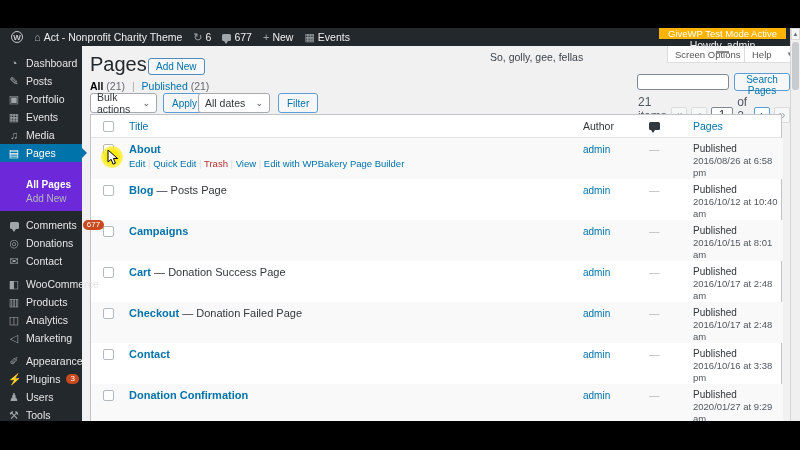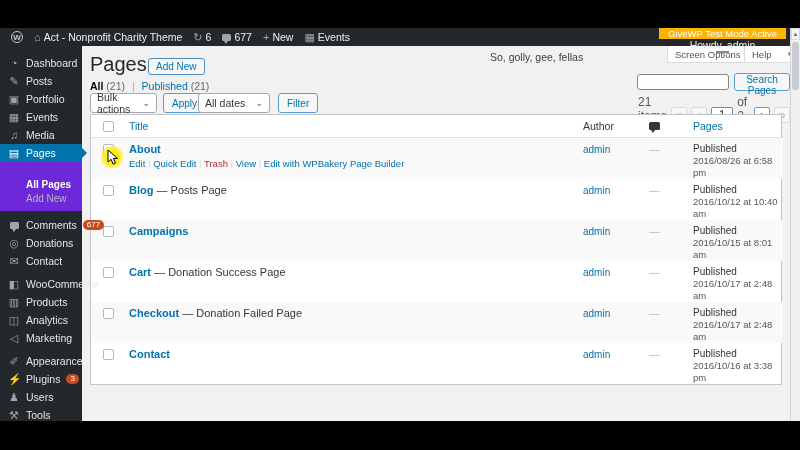--- a/index.html
+++ b/index.html
@@ -375,20 +375,32 @@
                 <div class="cb"></div>
               </td>
               <td><a class="row-title">Contact</a></td>
               <td><a class="author-link">admin</a></td>
               <td><span class="com-dash">—</span></td>
               <td>
                 <div class="dt-status">Published</div>
                 <div class="dt-date">2016/10/16 at 3:38 pm</div>
               </td>
             </tr>
+            <tr class="striped">
+              <td>
+                <div class="cb"></div>
+              </td>
+              <td><a class="row-title">Donation Confirmation</a></td>
+              <td><a class="author-link">admin</a></td>
+              <td><span class="com-dash">—</span></td>
+              <td>
+                <div class="dt-status">Published</div>
+                <div class="dt-date">2020/01/27 at 9:29 am</div>
+              </td>
+            </tr>
           </tbody>
       </table>
     </div>
   </div>
 
   <div class="scrollbar">
     <div class="scroll-up">▲</div>
     <div class="scroll-thumb"></div>
   </div>
 

